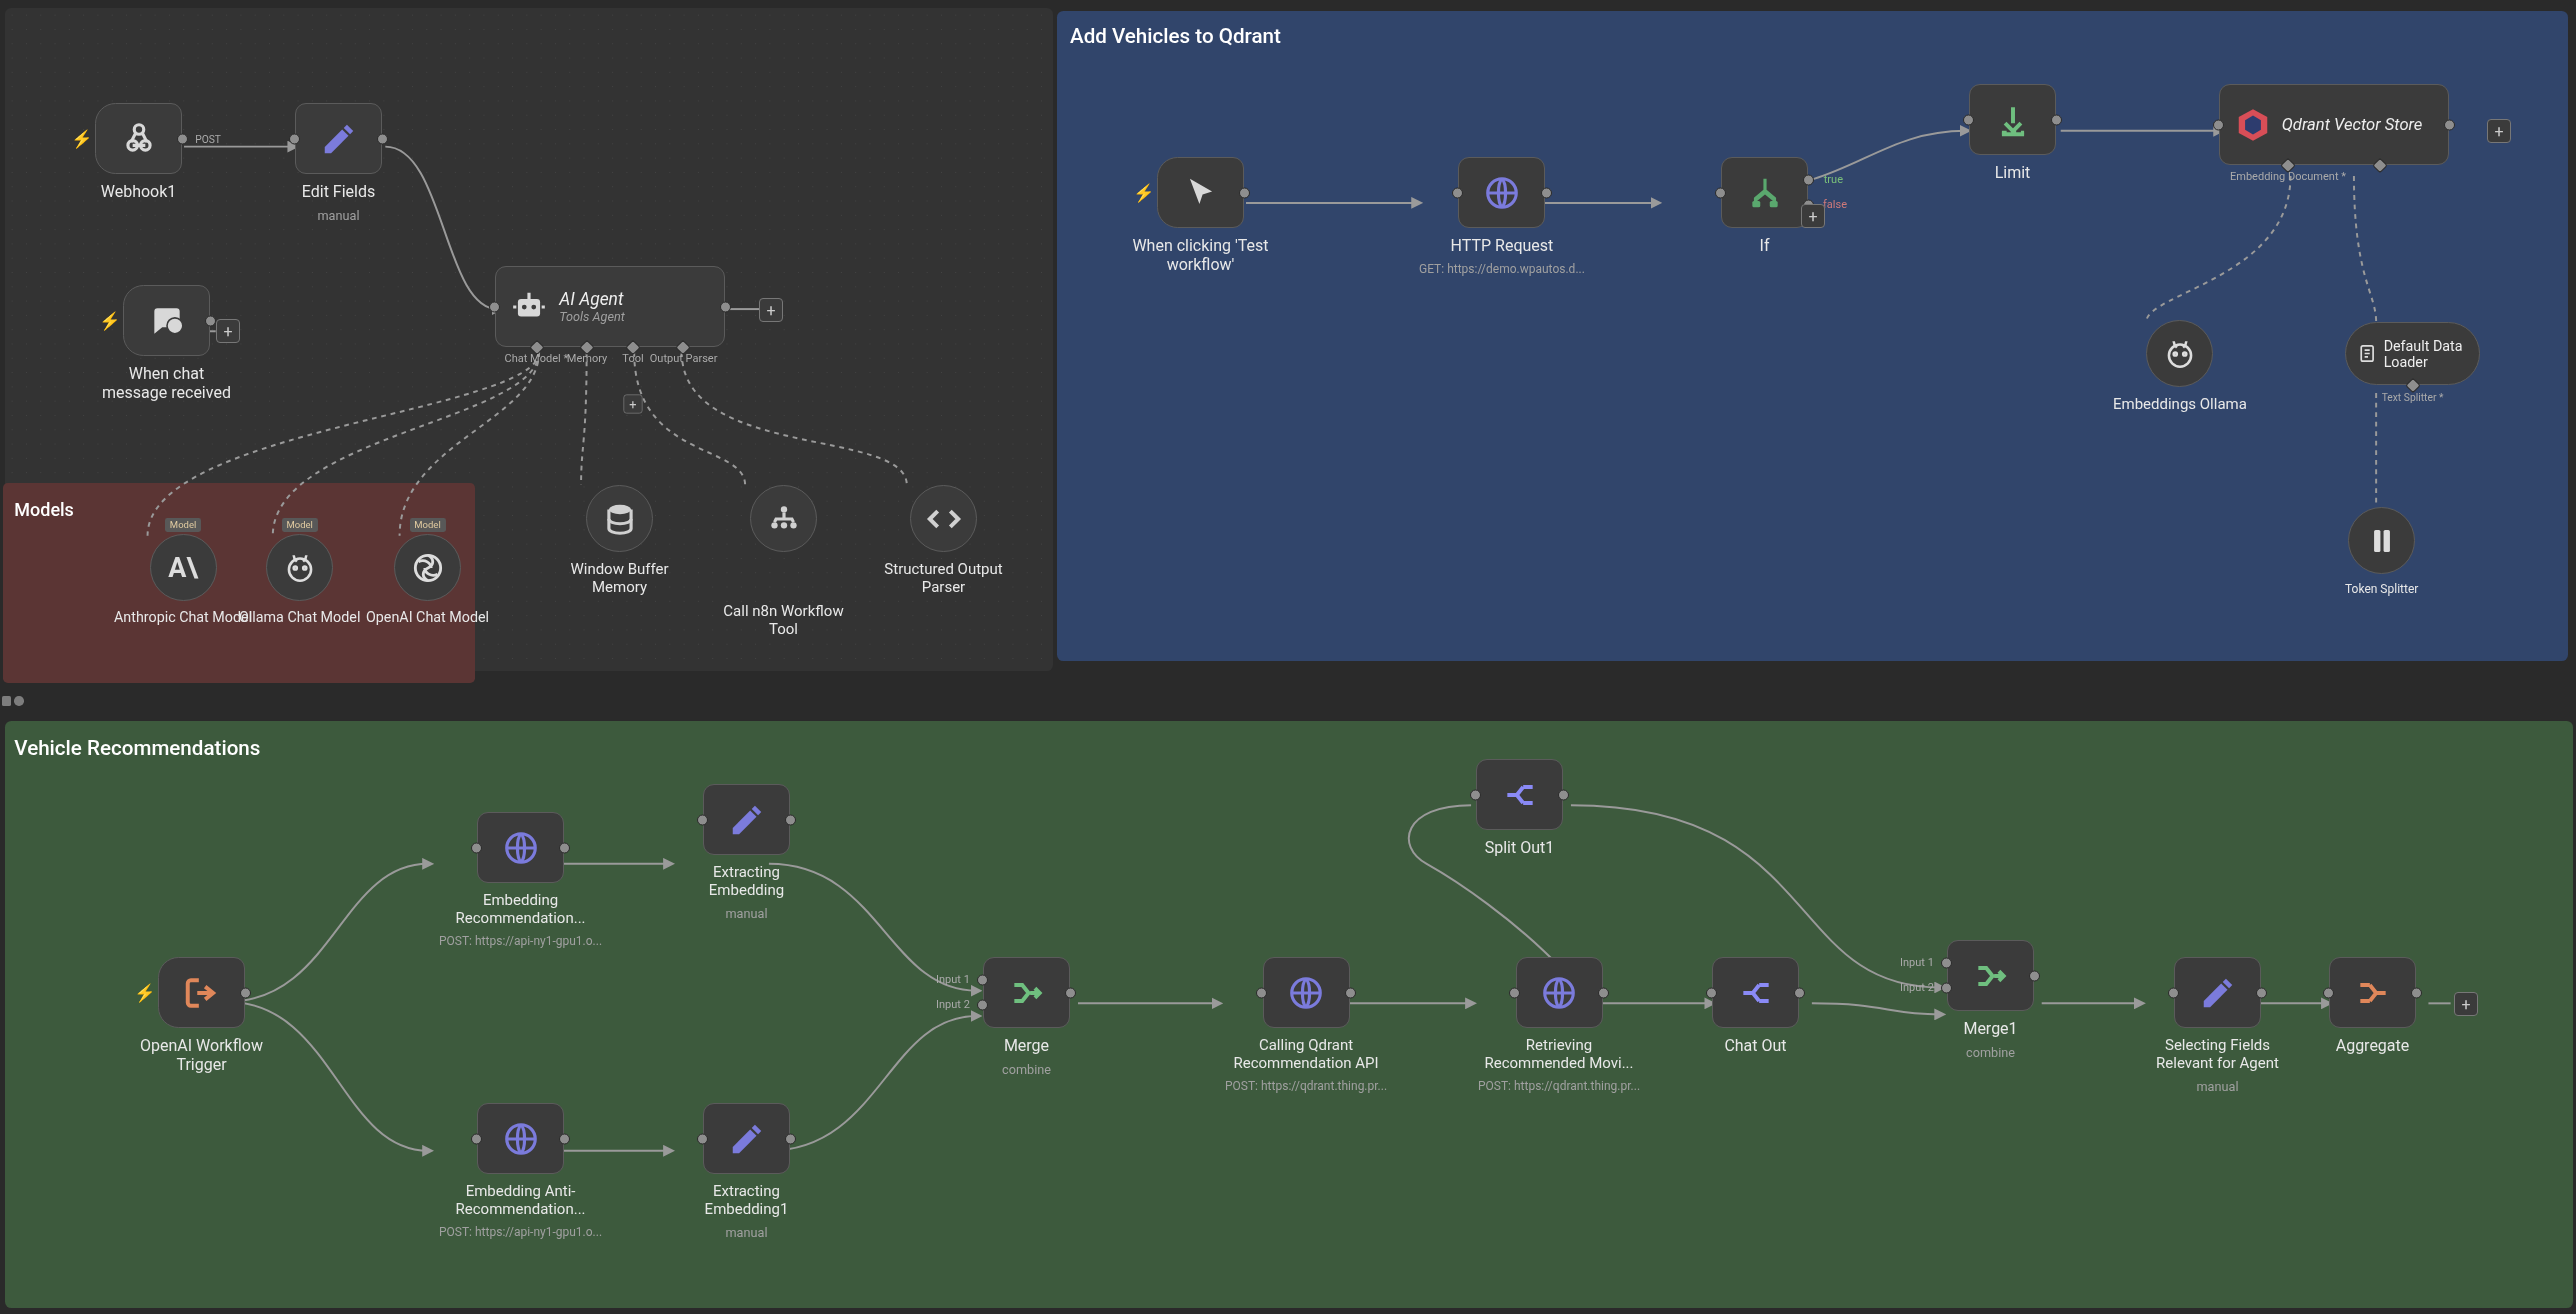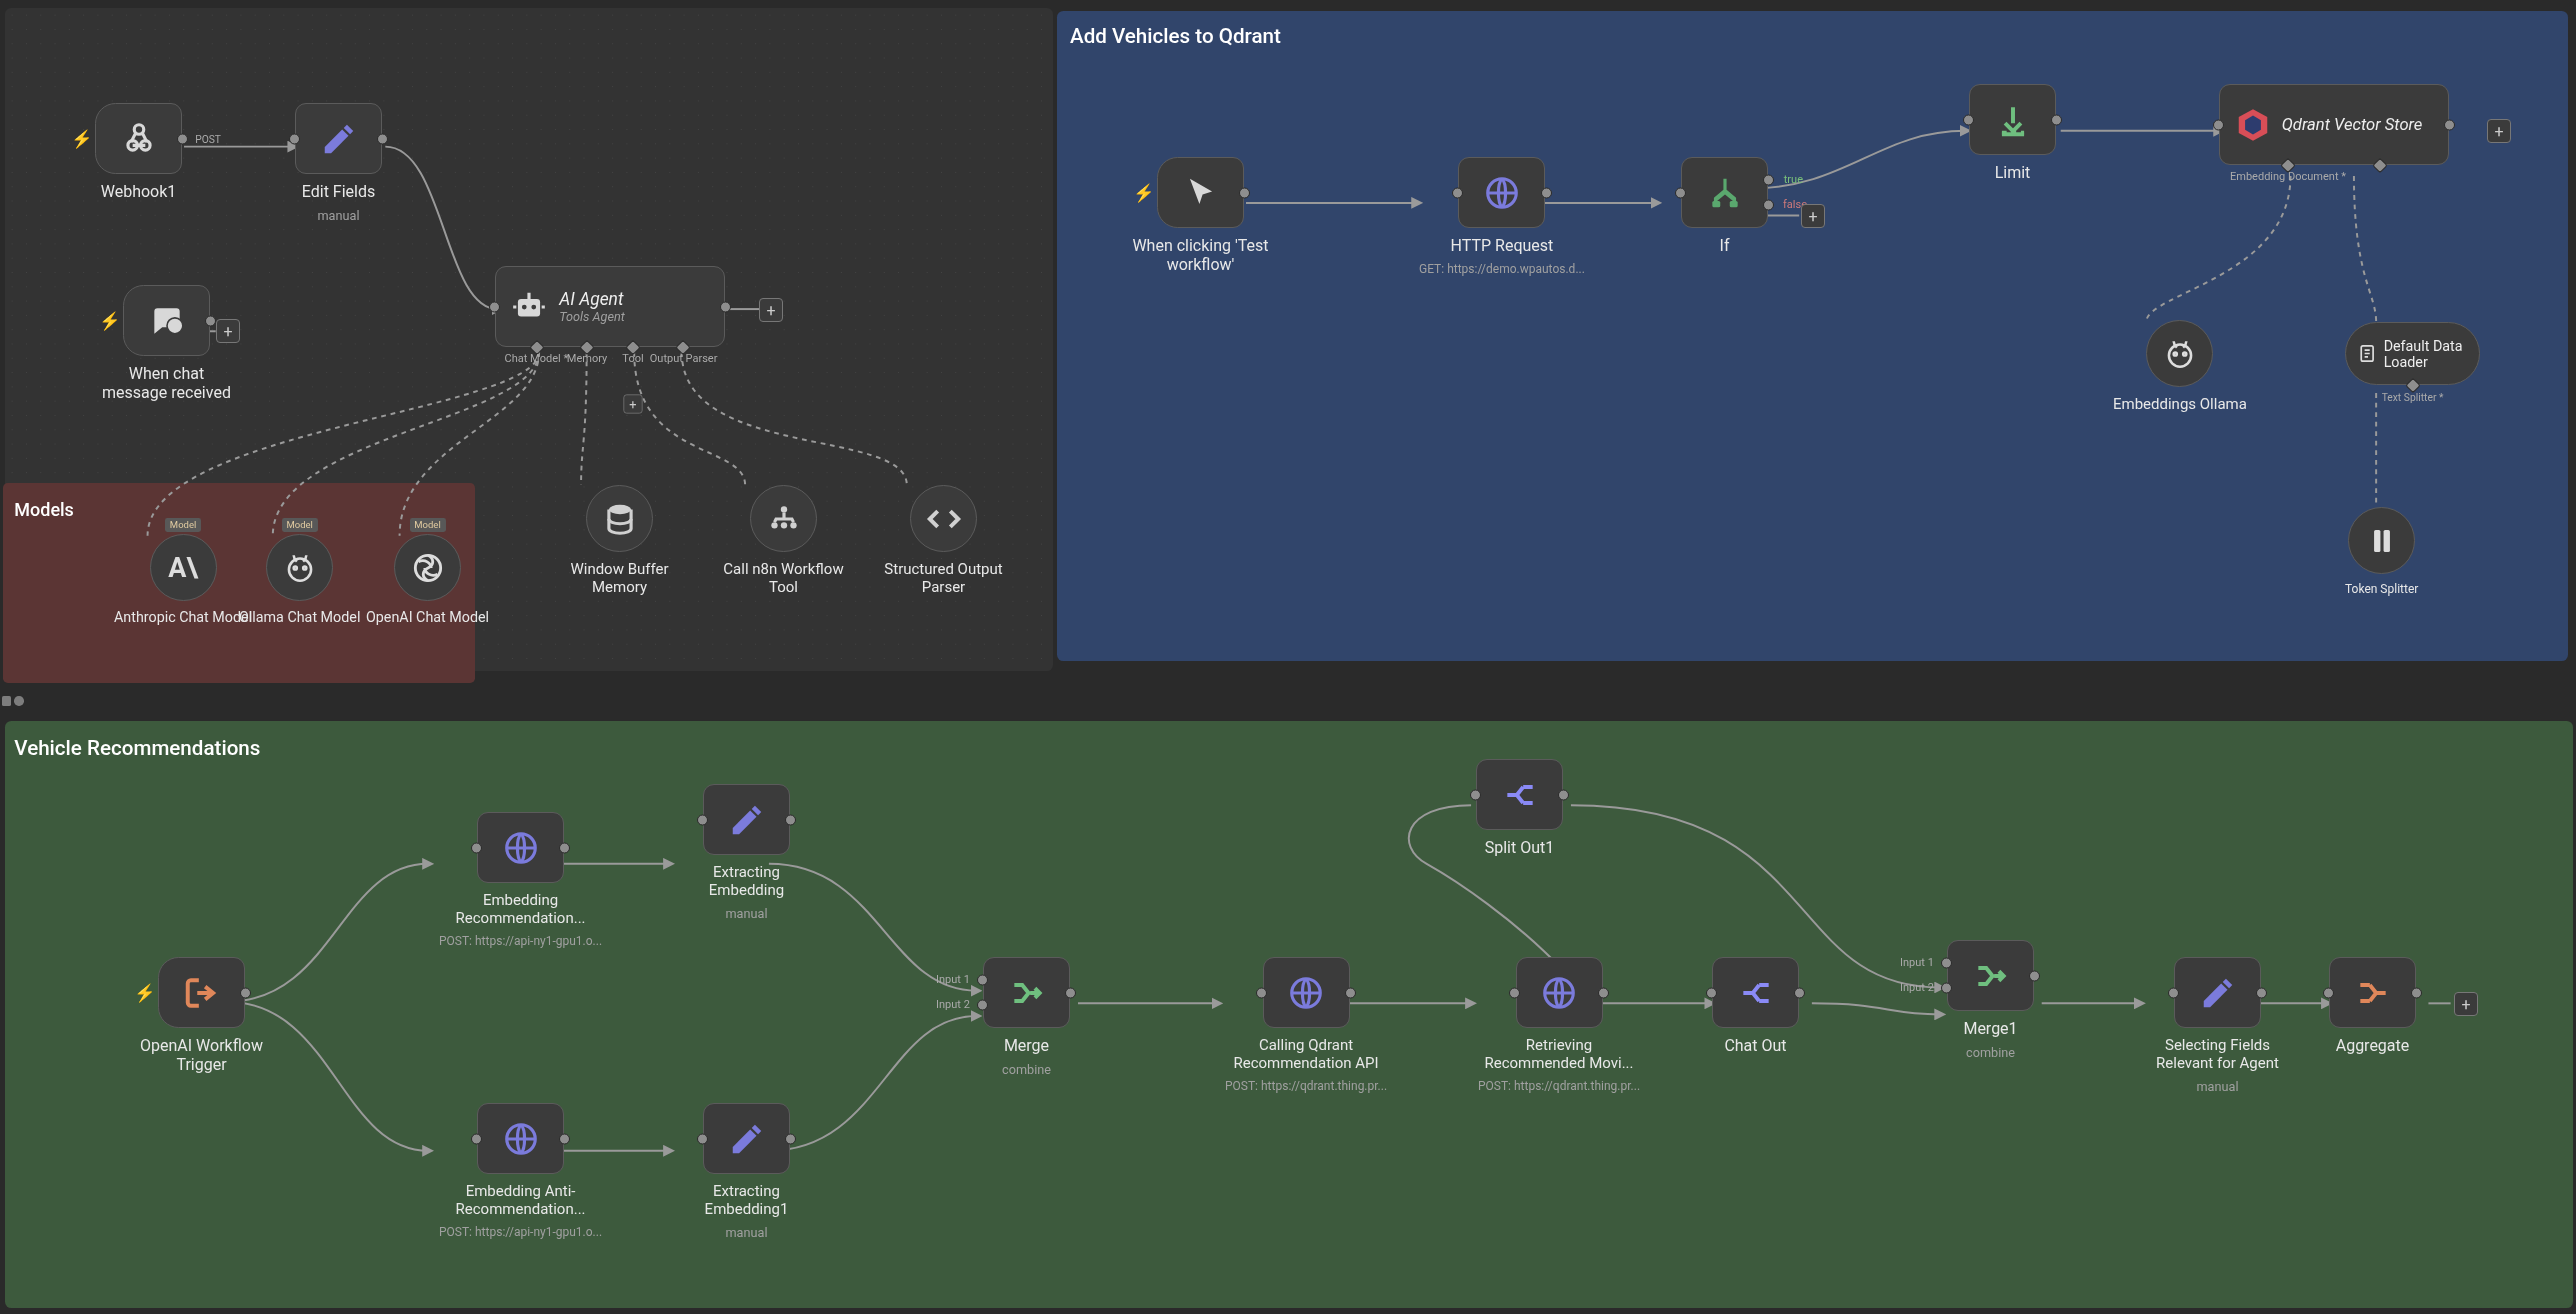--- a/index.html
+++ b/index.html
@@ -254,21 +254,21 @@
   <div class="node" style="left:548px; top:485px;">
     <div class="node-box circ">
       <svg class="icon-svg" viewBox="0 0 24 24" fill="#d0d0d0">
           <ellipse cx="12" cy="6" rx="7" ry="3"></ellipse>
           <path d="M5 6v12c0 1.7 3.1 3 7 3s7-1.3 7-3V6" fill="none" stroke="#d0d0d0" stroke-width="2"></path>
           <path d="M5 12c0 1.7 3.1 3 7 3s7-1.3 7-3" fill="none" stroke="#d0d0d0" stroke-width="2"></path>
         </svg>
     </div>
     <div class="node-label" style="font-size:15px;">Window Buffer Memory</div>
   </div>
-  <div class="node" style="left:712px; top:485px;">
+  <div class="node" style="left:712px; top:485px;gap:42px;">
     <div class="node-box circ">
       <svg class="icon-svg" viewBox="0 0 24 24" fill="#d0d0d0">
           <circle cx="12" cy="6" r="2"></circle>
           <circle cx="6" cy="16" r="2"></circle>
           <circle cx="12" cy="16" r="2"></circle>
           <circle cx="18" cy="16" r="2"></circle>
           <path d="M12 8v4M12 12H7l-1 2M12 12h5l1 2" stroke="#d0d0d0" stroke-width="2" fill="none"></path>
         </svg>
     </div>
     <div class="node-label" style="font-size:15px;">Call n8n Workflow Tool</div>
@@ -299,21 +299,21 @@
       <svg class="icon-svg" viewBox="0 0 24 24" fill="none" stroke="#7b7bdc" stroke-width="2">
           <circle cx="12" cy="12" r="9"></circle>
           <path d="M3 12h18M12 3c3 3 3 15 0 18M12 3c-3 3-3 15 0 18"></path>
         </svg>
       <div class="port right"></div>
     </div>
     <div class="node-label">HTTP Request</div>
     <div class="node-sub small">GET: https://demo.wpautos.d...</div>
   </div>
 
-  <div class="node" style="left:1681px; top:157px;justify-content:flex-end;">
+  <div class="node" style="left:1721px; top:157px;justify-content:flex-end;">
     <div class="node-box">
       <div class="port left"></div>
       <svg class="icon-svg" viewBox="0 0 24 24" fill="#5aa86e">
           <path d="M11 3h2v7l6 5v2h-2l-5-4-5 4H5v-2l6-5V3z"></path>
           <rect x="4" y="17" width="5" height="4" rx="1"></rect>
           <rect x="15" y="17" width="5" height="4" rx="1"></rect>
         </svg>
       <div class="port right" style="top:32%;"></div>
       <div class="port right" style="top:68%;"></div>
       <div class="port-label" style="right:-36px; top:22%; color:#7ac07a;">true</div>

